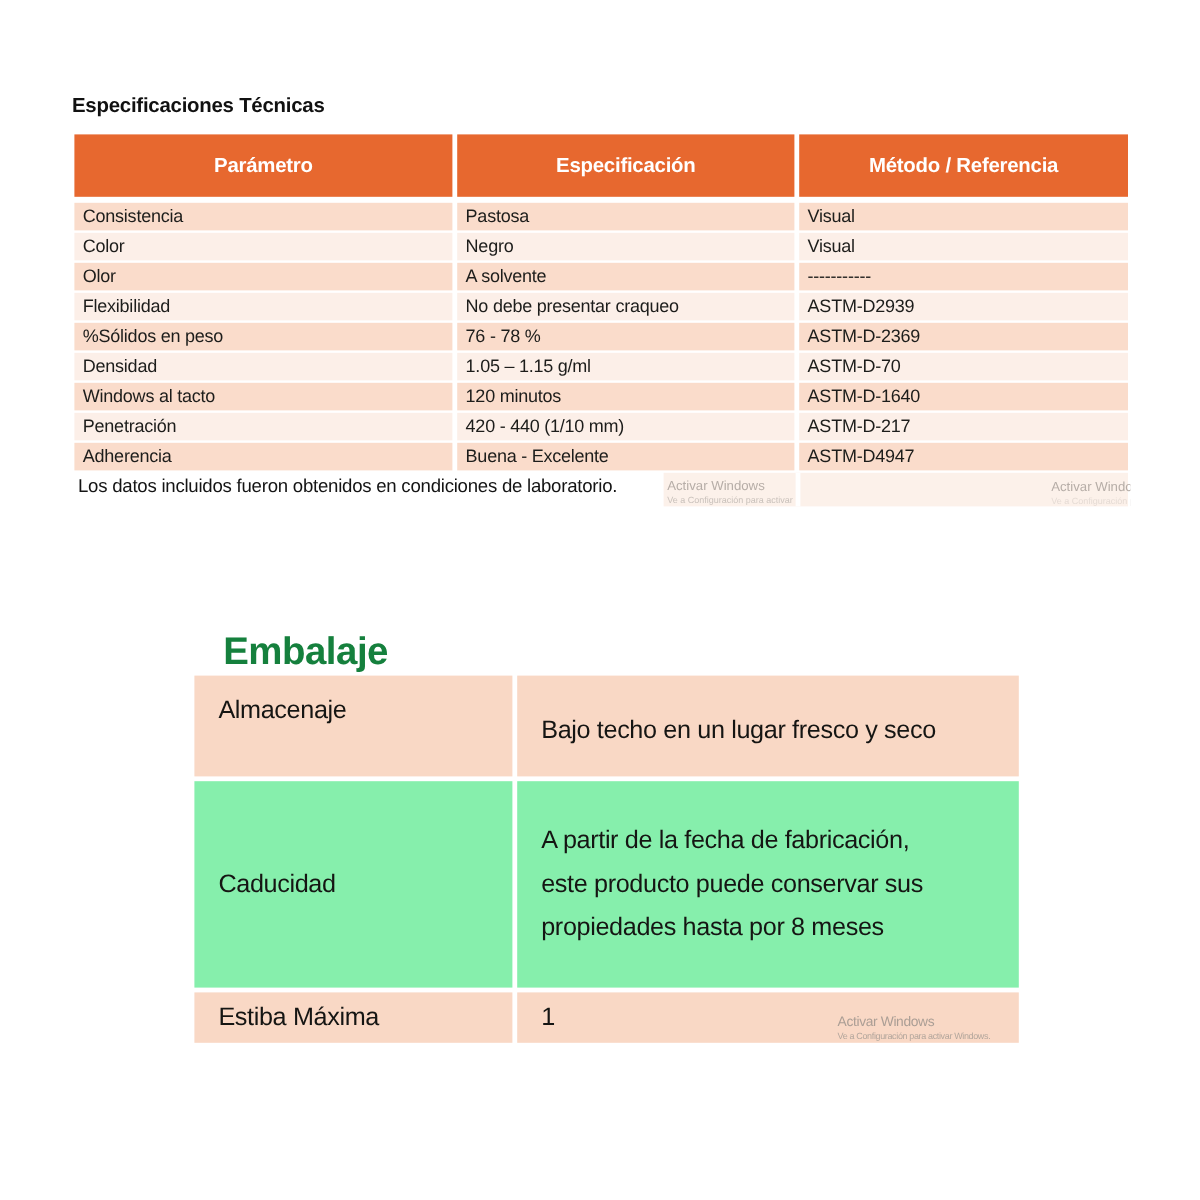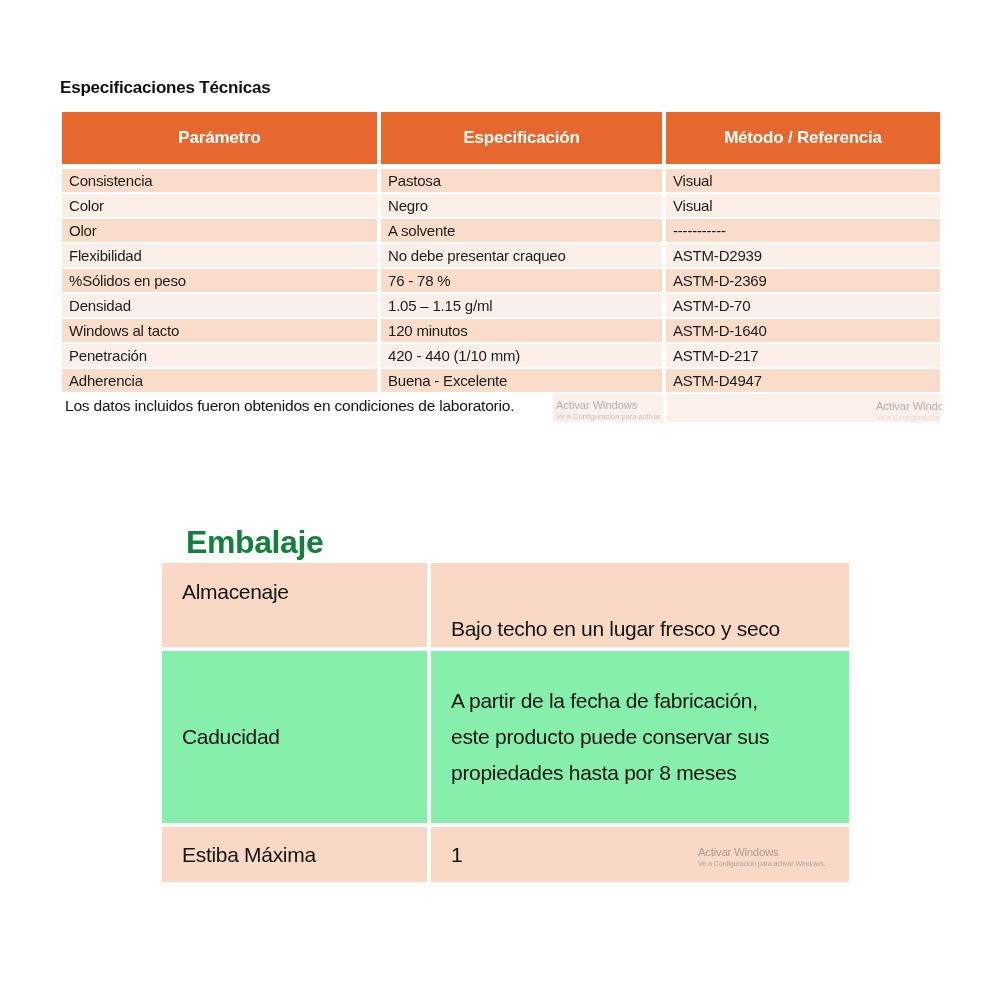--- a/index.html
+++ b/index.html
@@ -57,25 +57,25 @@
   .emb-table{position:absolute;left:162px;top:563px;width:687px;}
   .emb-row{
     display:grid;grid-template-columns:265px 418px;column-gap:4px;margin-bottom:4px;
     font-size:21px;letter-spacing:-0.3px;color:#151513;
   }
   .emb-row .lcell{padding-left:20px;display:flex;}
   .emb-row .vcell{padding-left:20px;display:flex;}
   .emb-row .vcell .vtext{max-width:332px;line-height:36px;}
   .emb-row-0{height:84px;}
   .emb-row-0 .lcell{align-items:flex-start;padding-top:14px;line-height:30px;}
-  .emb-row-0 .vcell{align-items:flex-end;padding-top:7px;}
+  .emb-row-0 .vcell{align-items:center;padding-top:7px;}
   .emb-row-1{height:172px;}
   .emb-row-1 .lcell{align-items:center;}
   .emb-row-1 .vcell{align-items:center;}
-  .emb-row-2{height:55px;position:relative;}
+  .emb-row-2{height:42px;position:relative;}
   .emb-row-2 .lcell{align-items:center;}
   .emb-row-2 .vcell{align-items:center;}
   .emb-row-0 .lcell,.emb-row-0 .vcell{background:#F9D8C5;}
   .emb-row-1 .lcell,.emb-row-1 .vcell{background:#86efac;}
   .emb-row-2 .lcell,.emb-row-2 .vcell{background:#F9D8C5;}
 </style>
 </head>
 <body>
 
 <div class="page">

